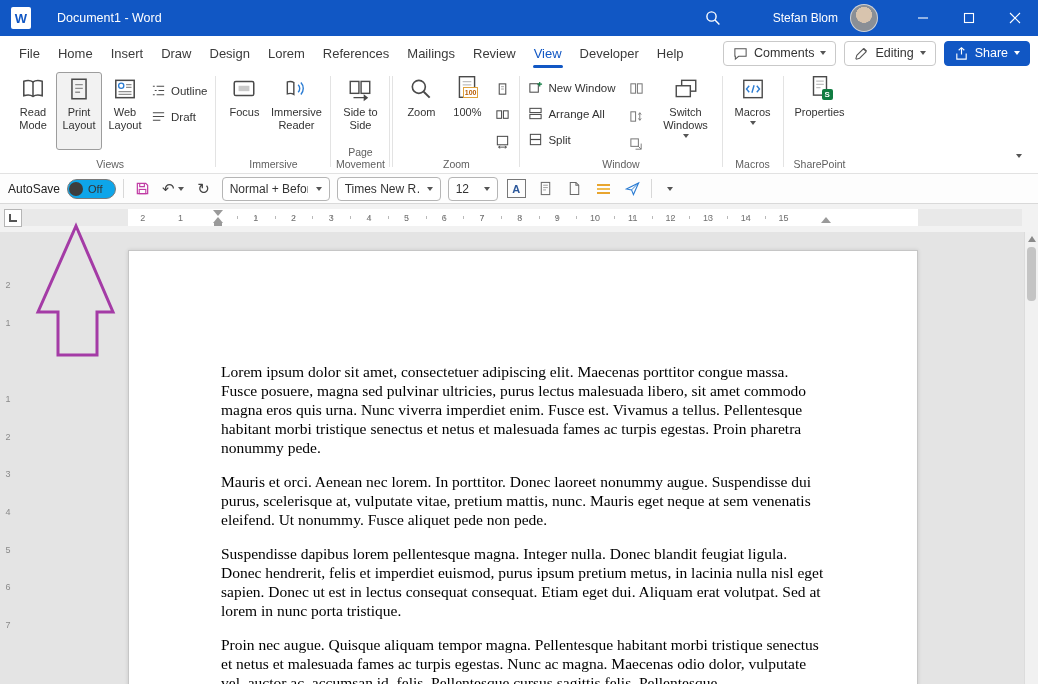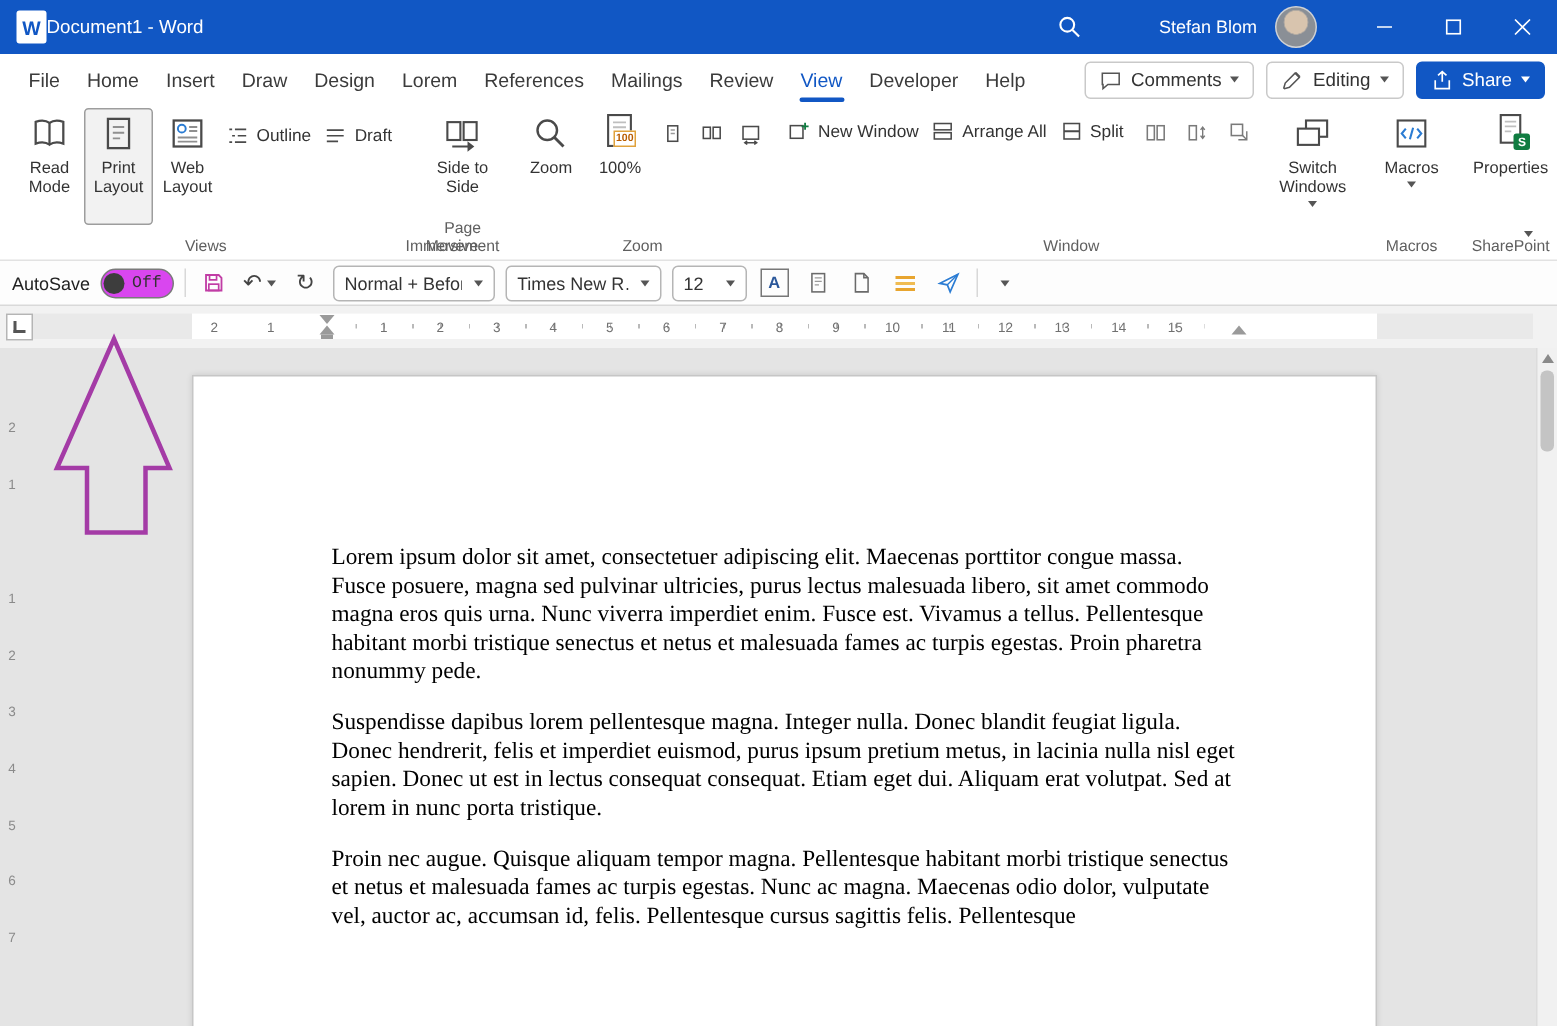--- a/index.html
+++ b/index.html
@@ -2,21 +2,21 @@
 <html><head>
 <meta charset="utf-8">
 <style>
   html,body{margin:0;padding:0;}
   body{font-family:"Liberation Sans",sans-serif;-webkit-font-smoothing:antialiased;}
   .app{position:relative;width:1038px;height:684px;overflow:hidden;background:#e4e4e4;}
 
   
   .titlebar{position:absolute;left:0;top:0;width:1038px;height:36px;background:#1157c4;display:flex;align-items:center;padding:0;box-sizing:border-box;color:#fff;}
   .word-icon{width:20px;height:22px;background:#fff;border-radius:2px;margin-left:11px;display:flex;align-items:center;justify-content:center;color:#1157c4;font-weight:bold;font-size:13px;}
-  .tb-title{font-size:12.5px;color:#fff;}
+  .tb-title{font-size:12.5px;margin-left:26px;color:#fff;}
   .tb-spacer{flex:1;}
   .tb-search{width:28px;height:28px;display:flex;align-items:center;justify-content:center;margin-right:46px;cursor:pointer;}
   .tb-user{font-size:12px;margin-right:12px;cursor:pointer;}
   .avatar{width:26px;height:26px;border-radius:50%;background:radial-gradient(circle at 50% 38%, #d8c4ae 0 38%, #8a8f96 39% 100%);border:1px solid rgba(255,255,255,.6);margin-right:22px;cursor:pointer;}
   .win-btn{width:46px;height:36px;display:flex;align-items:center;justify-content:center;cursor:pointer;}
   .win-btn svg{display:block;}
 
   
   .tabrow{position:absolute;left:0;top:36px;width:1038px;height:34px;background:#fff;display:flex;align-items:center;box-sizing:border-box;padding:0 8px 0 10px;}
   .tabs{display:flex;align-items:stretch;height:100%;}
@@ -35,31 +35,31 @@
   .group-content{display:flex;align-items:flex-start;height:84px;}
   .group-label{position:absolute;left:0;right:0;bottom:3px;text-align:center;font-size:10.5px;color:#5f5f5f;}
   .vdiv{width:1px;background:#e3e3e3;margin:6px 1px;}
   .bigbtn{background:none;border:1px solid transparent;border-radius:3px;width:46px;min-height:78px;display:flex;flex-direction:column;align-items:center;padding:3px 1px 0;font-family:inherit;font-size:11px;line-height:1.18;color:#333;text-align:center;cursor:pointer;}
   .bigbtn.selected{border-color:#9d9d9d;background:#f2f2f2;}
   .bigbtn .ic{margin-bottom:4px;}
   .ic{width:26px;height:26px;}
   .ic-s{width:15px;height:15px;}
   .smallbtn{background:none;border:none;display:flex;align-items:center;gap:5px;font-family:inherit;font-size:11.5px;color:#333;height:23px;padding:0 3px;cursor:pointer;white-space:nowrap;}
   .minibtn{background:none;border:none;width:24px;height:24px;display:flex;align-items:center;justify-content:center;cursor:pointer;padding:0;}
-  .stackcol{display:flex;flex-direction:row;gap:3px;margin-top:7px;}
+  .stackcol{display:flex;flex-direction:column;gap:3px;margin-top:7px;}
   .bchev{margin-top:2px;}
   .badge100{font-size:7px;font-weight:bold;color:#b85c00;border:1px solid #e0a23c;background:#fff;padding:0 1px;line-height:9px;position:absolute;right:2px;bottom:4px;}
   .iconwrap{position:relative;width:26px;height:26px;margin-bottom:4px;display:flex;align-items:center;justify-content:center;}
   .s-badge{position:absolute;right:0;bottom:2px;width:11px;height:11px;background:#107c41;color:#fff;font-size:8px;font-weight:bold;display:flex;align-items:center;justify-content:center;border-radius:2px;}
   .ribbon-collapse{position:absolute;right:12px;bottom:8px;background:none;border:none;cursor:pointer;padding:4px;}
 
   
   .qat{position:absolute;left:0;top:174px;width:1038px;height:30px;background:#fdfdfd;border-bottom:1px solid #d9d9d9;display:flex;align-items:center;box-sizing:border-box;padding:0 8px;gap:7px;}
   .qat-label{font-size:12px;color:#222;}
-  .toggle{width:47px;height:18px;border:1px solid #7a7a7a;border-radius:10px;background:#d946ef;position:relative;display:flex;align-items:center;cursor:pointer;font-family:Liberation Mono, monospace;}
+  .toggle{width:47px;height:18px;border:1px solid #7a7a7a;border-radius:10px;background:#0ea5e9;position:relative;display:flex;align-items:center;cursor:pointer;}
   .knob{width:14px;height:14px;border-radius:50%;background:#3d3d3d;margin-left:1px;}
   .tlabel{font-size:11px;color:#333;margin-left:5px;}
   .qdiv{width:1px;height:19px;background:#d8d8d8;}
   .qbtn{background:none;border:none;display:flex;align-items:center;justify-content:center;min-width:22px;height:24px;cursor:pointer;padding:0 2px;color:#444;}
   .uglyph{font-size:15px;line-height:1;color:#444;}
   .combo{height:22px;border:1px solid #b5b5b5;border-radius:4px;background:#fff;display:flex;align-items:center;gap:8px;padding:0 7px;font-size:12px;color:#333;cursor:pointer;white-space:nowrap;}
   .char-border{width:17px;height:17px;border:1px solid #777;display:flex;align-items:center;justify-content:center;font-size:11px;font-weight:bold;color:#2b579a;}
   .hl-lines{display:flex;flex-direction:column;gap:2px;}
   .hl-lines i{display:block;width:13px;height:2px;background:#e8a52f;}
   .hl-lines i:nth-child(2){background:#f0bc52;}
@@ -247,20 +247,36 @@
               </svg>
             <span>Draft</span>
           </button>
         </div>
       </div>
       <span class="group-label">Views</span>
     </div>
     <div class="vdiv"></div>
 
     <div class="group">
+      <div class="group-content">
+        <button class="bigbtn">
+          <svg class="ic" viewBox="0 0 24 24">
+              <rect x="3" y="5" width="18" height="13" rx="1.5" fill="none" stroke="#4a4a4a" stroke-width="1.4"></rect>
+              <rect x="7" y="9" width="10" height="5" fill="#c9c9c9"></rect>
+            </svg>
+          <span>Focus</span>
+        </button>
+        <button class="bigbtn" style="width:58px">
+          <svg class="ic" viewBox="0 0 24 24">
+              <path d="M10 6C8.5 5 6 4.8 4 5.5v11c2-.7 4.5-.5 6 .5z" fill="none" stroke="#4a4a4a" stroke-width="1.3"></path>
+              <path d="M14 8a5 5 0 010 7M16.5 6a8 8 0 010 11" fill="none" stroke="#2b7cd3" stroke-width="1.3"></path>
+            </svg>
+          <span>Immersive Reader</span>
+        </button>
+      </div>
       <span class="group-label">Immersive</span>
     </div>
     <div class="vdiv"></div>
 
     <div class="group">
       <div class="group-content">
         <button class="bigbtn" style="width:48px">
           <svg class="ic" viewBox="0 0 24 24">
               <rect x="3" y="5" width="8" height="11" fill="none" stroke="#4a4a4a" stroke-width="1.3"></rect>
               <rect x="13" y="5" width="8" height="11" fill="none" stroke="#4a4a4a" stroke-width="1.3"></rect>
@@ -527,20 +543,21 @@
           <span class="vnum">4</span>
           <span class="vnum">5</span>
           <span class="vnum">6</span>
           <span class="vnum">7</span>
         </div>
     </div>
     <div class="page">
       <div class="doc-text">
 
       <p class="para">Lorem ipsum dolor sit amet, consectetuer adipiscing elit. Maecenas porttitor congue massa. Fusce posuere, magna sed pulvinar ultricies, purus lectus malesuada libero, sit amet commodo magna eros quis urna. Nunc viverra imperdiet enim. Fusce est. Vivamus a tellus. Pellentesque habitant morbi tristique senectus et netus et malesuada fames ac turpis egestas. Proin pharetra nonummy pede.</p>
+          <p class="para">Mauris et orci. Aenean nec lorem. In porttitor. Donec laoreet nonummy augue. Suspendisse dui purus, scelerisque at, vulputate vitae, pretium mattis, nunc. Mauris eget neque at sem venenatis eleifend. Ut nonummy. Fusce aliquet pede non pede.</p>
           <p class="para">Suspendisse dapibus lorem pellentesque magna. Integer nulla. Donec blandit feugiat ligula. Donec hendrerit, felis et imperdiet euismod, purus ipsum pretium metus, in lacinia nulla nisl eget sapien. Donec ut est in lectus consequat consequat. Etiam eget dui. Aliquam erat volutpat. Sed at lorem in nunc porta tristique.</p>
           <p class="para">Proin nec augue. Quisque aliquam tempor magna. Pellentesque habitant morbi tristique senectus et netus et malesuada fames ac turpis egestas. Nunc ac magna. Maecenas odio dolor, vulputate vel, auctor ac, accumsan id, felis. Pellentesque cursus sagittis felis. Pellentesque</p>
         </div>
     </div>
     <div class="scrollbar">
       <span class="sb-arrow"></span>
       <span class="sb-thumb"></span>
     </div>
   </div>
 

